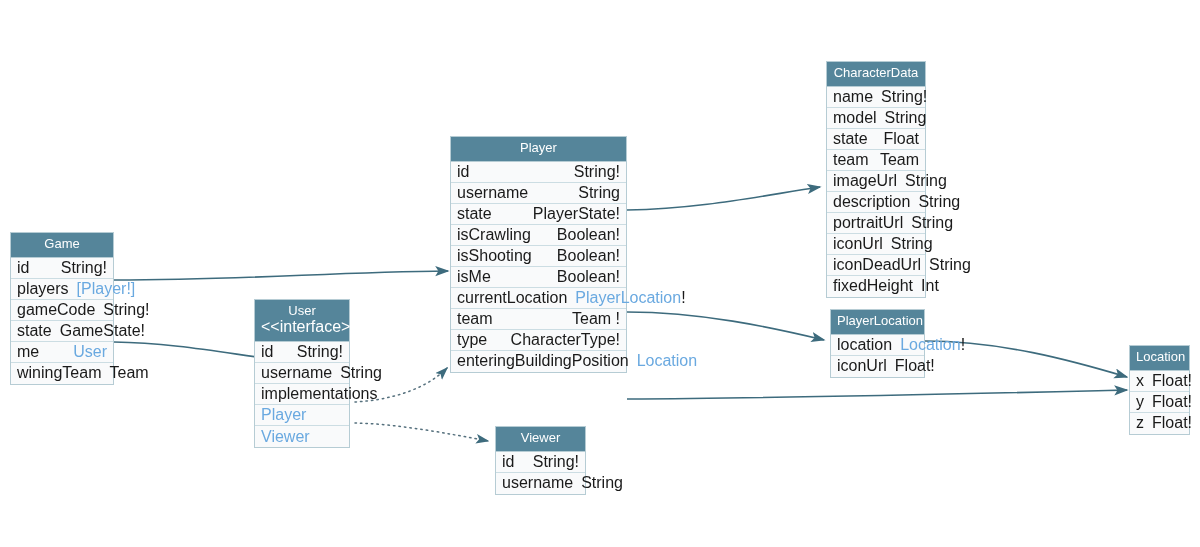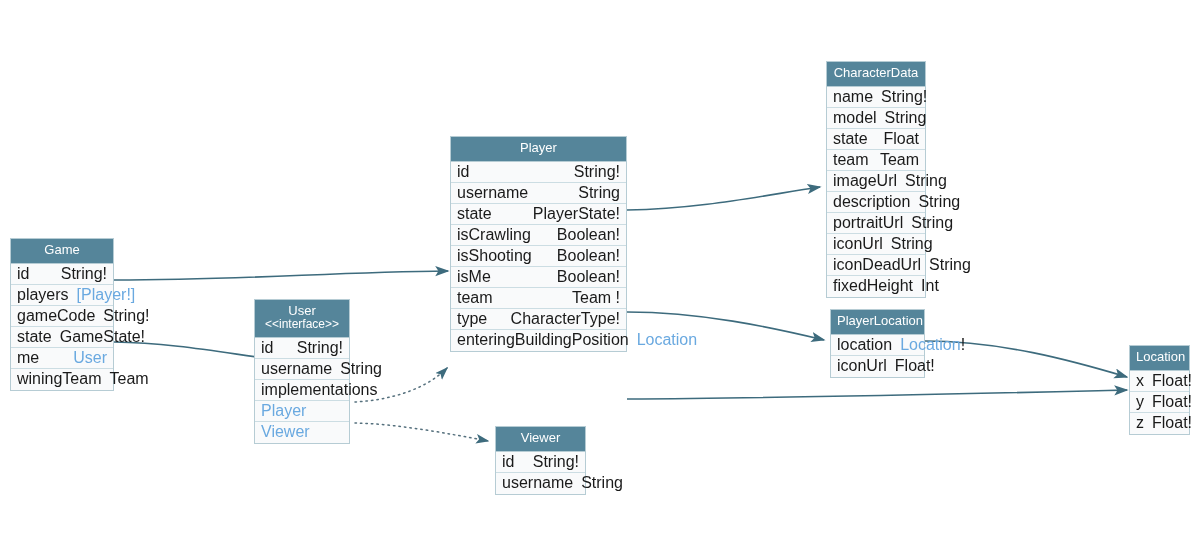--- a/index.html
+++ b/index.html
@@ -39,21 +39,21 @@
     color: #ffffff;
     text-align: center;
     font-size: 13px;
     line-height: 1.15;
     padding: 4px 6px 5px 6px;
     box-sizing: border-box;
     border-bottom: 1px solid #b6ccd4;
   }
   .node-header .sub {
     display: block;
-    font-size: 12px;
+    font-size: 16px;
     margin-top: -1px;
   }
   .row {
     display: flex;
     align-items: center;
     justify-content: space-between;
     box-sizing: border-box;
     height: 21px;
     padding: 0 6px;
     font-size: 16px;
@@ -117,21 +117,21 @@
 
     <path d="M627,399 C800,398 1000,393 1127,390" fill="none" stroke="#3d6b7d" stroke-width="1.6" marker-end="url(#arrow)"></path>
 
     <path d="M925,341 C1000,341 1070,360 1127,377" fill="none" stroke="#3d6b7d" stroke-width="1.6" marker-end="url(#arrow)"></path>
 
     <path d="M355,402 C390,400 425,390 447,368" fill="none" stroke="#55707d" stroke-width="1.5" stroke-dasharray="1.5 4" stroke-linecap="round" marker-end="url(#arrowdot)"></path>
 
     <path d="M355,423 C400,424 450,434 488,441" fill="none" stroke="#55707d" stroke-width="1.5" stroke-dasharray="1.5 4" stroke-linecap="round" marker-end="url(#arrowdot)"></path>
   </svg>
 
-  <div class="node" style="left:10px; top:238px; width:104px;">
+  <div class="node" style="left:10px; top:232px; width:104px;">
     <div class="node-header">Game</div>
     <div class="row">
       <span class="fname">id</span>
       <span class="ftype">String!</span>
     </div>
     <div class="row">
       <span class="fname">players</span>
       <span class="ftype type-link">[Player!]</span>
     </div>
     <div class="row">
@@ -196,20 +196,24 @@
     </div>
     <div class="row">
       <span class="fname">isShooting</span>
       <span class="ftype">Boolean!</span>
     </div>
     <div class="row">
       <span class="fname">isMe</span>
       <span class="ftype">Boolean!</span>
     </div>
     <div class="row">
+      <span class="fname">currentLocation</span>
+      <span class="ftype"><span class="type-link">PlayerLocation</span><span class="bang">!</span></span>
+    </div>
+    <div class="row">
       <span class="fname">team</span>
       <span class="ftype">Team !</span>
     </div>
     <div class="row">
       <span class="fname">type</span>
       <span class="ftype">CharacterType!</span>
     </div>
     <div class="row">
       <span class="fname">enteringBuildingPosition</span>
       <span class="ftype type-link">Location</span>

